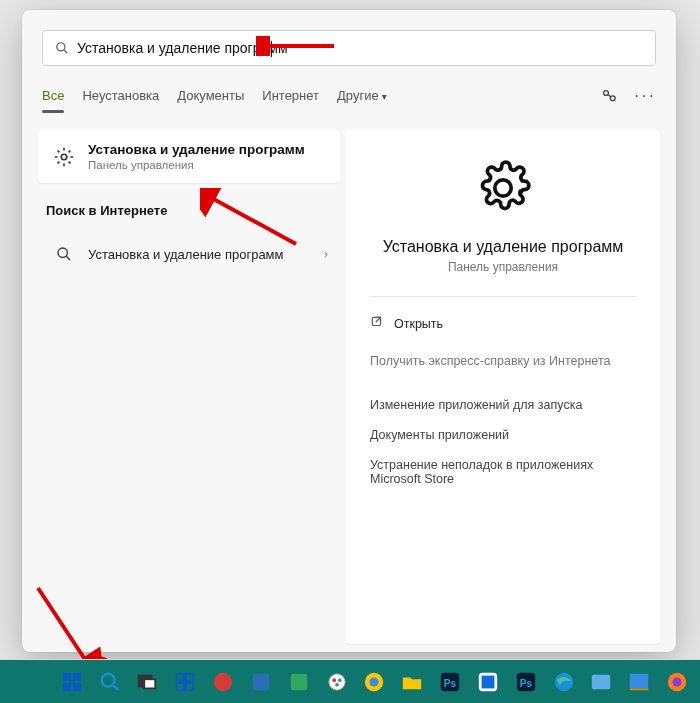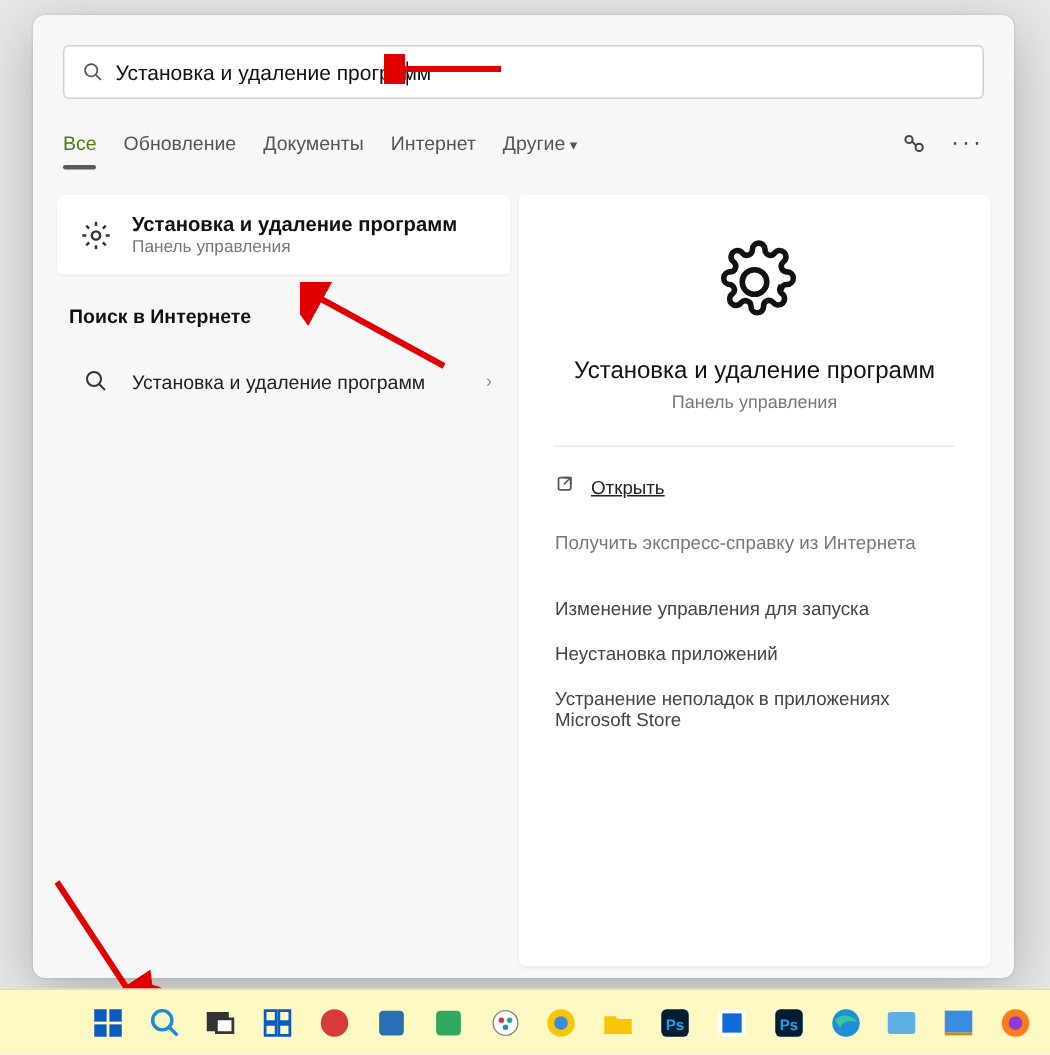--- a/index.html
+++ b/index.html
@@ -178,21 +178,20 @@
     height: 1px;
     background: #e6e6e6;
   }
   .open-row {
     display: flex;
     align-items: center;
     gap: 10px;
     font-size: 12.5px;
     color: #222;
     padding: 2px 0;
-    text-decoration: underline;
   }
   .open-row svg { color: #555; }
   .help-title {
     font-size: 12.5px;
     color: #777;
     margin-top: 20px;
     margin-bottom: 22px;
   }
   .help-link {
     font-size: 12.5px;
@@ -211,21 +210,21 @@
     border: 4px solid #e00000;
     border-radius: 50%;
     pointer-events: none;
   }
 
   
   .taskbar {
     position: absolute;
     left: 0; right: 0; bottom: 0;
     height: 44px;
-    background: #fef9c3;
+    background: #0f766e;
     border-top: 1px solid #d6d9dc;
     display: flex;
     align-items: center;
     padding: 0 10px;
     gap: 12px;
   }
   .tb-icon {
     width: 28px; height: 28px;
     display: flex;
     align-items: center;
@@ -247,21 +246,21 @@
             <line x1="21" y1="21" x2="15.5" y2="15.5"></line>
           </svg>
       </span>
       <input class="search-input" value="Установка и удаление программ" style="">
       <div class="caret"></div>
     </div>
   </div>
 
   <div class="tabs-row">
     <div class="tab active">Все</div>
-    <div class="tab">Обновление</div>
+    <div class="tab">Неустановка</div>
     <div class="tab">Документы</div>
     <div class="tab">Интернет</div>
     <div class="tab"><span>Другие</span><span class="chev">▾</span></div>
     <div class="tabs-spacer"></div>
     <div class="tabs-icons">
       <span>
         <svg class="svg-icon" width="18" height="18" viewBox="0 0 24 24" fill="none" stroke="currentColor" stroke-width="1.8">
             <circle cx="8" cy="8" r="3.2"></circle>
             <circle cx="17" cy="15" r="3.2"></circle>
             <path d="M11 10 L14 13"></path>
@@ -317,22 +316,22 @@
         <span>
           <svg width="14" height="14" viewBox="0 0 24 24" fill="none" stroke="currentColor" stroke-width="2">
               <rect x="4" y="4" width="14" height="14" rx="2"></rect>
               <path d="M10 4h8v8"></path>
               <path d="M18 4 L10 12"></path>
             </svg>
         </span>
         <span>Открыть</span>
       </div>
       <div class="help-title">Получить экспресс-справку из Интернета</div>
-      <div class="help-link">Изменение управления для запуска</div>
-      <div class="help-link">Неустановка приложений</div>
+      <div class="help-link">Изменение приложений для запуска</div>
+      <div class="help-link">Документы приложений</div>
       <div class="help-link">Устранение неполадок в приложениях Microsoft Store</div>
     </div>
   </div>
 
 </div>
 
 <div class="arrow-red" style="left:256px; top:36px;">
   <svg width="80" height="20" viewBox="0 0 80 20">
       <defs>
         <marker id="ah1" markerWidth="10" markerHeight="10" refX="2" refY="5" orient="auto">

